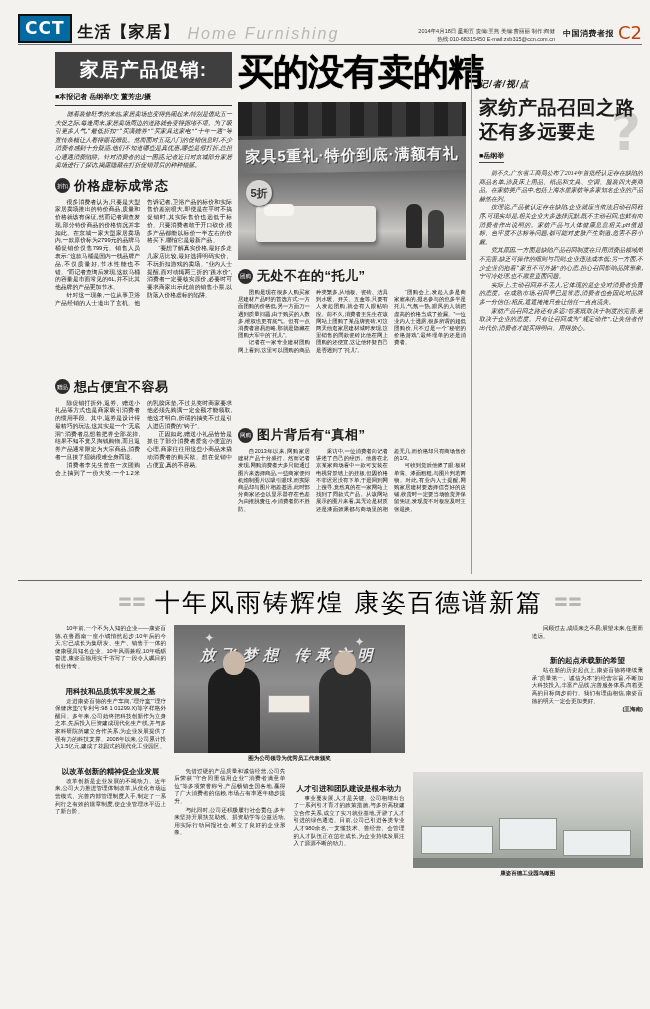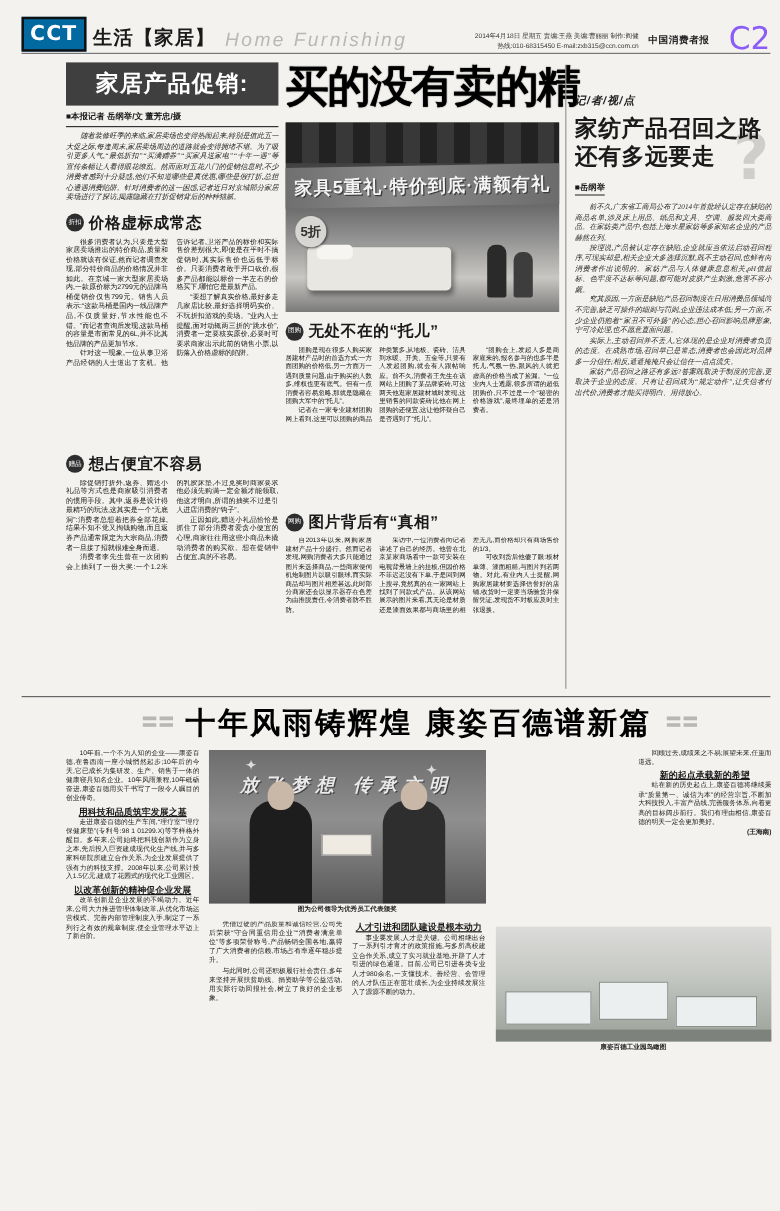--- a/index.html
+++ b/index.html
@@ -7,21 +7,21 @@
   .sheet{width:650px;height:1009px;background:#f3f2ef;position:relative;box-sizing:border-box;}
   
   .hdr{position:absolute;left:0;top:0;width:650px;height:46px;}
   .hdr-inner{position:absolute;left:18px;right:8px;top:14px;display:flex;align-items:flex-end;}
   .logo{background:#0369a1;color:#fff;font-weight:bold;font-size:17px;padding:2px 5px 3px 5px;letter-spacing:1px;font-family:"DejaVu Sans",sans-serif;border:2px solid #111;}
   .sec-cn{font-size:16px;font-weight:bold;margin-left:6px;letter-spacing:1px;}
   .sec-en{font-size:16px;color:#b9b8b5;font-style:italic;margin-left:8px;letter-spacing:2px;white-space:nowrap;}
   .hdr-right{margin-left:auto;display:flex;align-items:flex-end;}
   .hdr-meta{text-align:right;font-size:5.5px;line-height:8px;color:#333;}
   .paper-name{font-size:8px;font-weight:bold;margin:0 4px 0 8px;color:#222;letter-spacing:.5px;align-self:center;}
-  .page-no{font-size:26px;color:#8b5cf6;font-family:"DejaVu Sans",sans-serif;line-height:20px;margin-left:12px;}
+  .page-no{font-size:18px;color:#c2410c;font-family:"DejaVu Sans",sans-serif;line-height:20px;}
   .hdr-rule{position:absolute;left:18px;right:8px;top:44px;border-top:1.5px solid #777;}
   
   .main{position:absolute;left:55px;top:52px;width:588px;height:524px;}
   .col-left{position:absolute;left:0;top:0;width:177px;height:524px;}
   .kicker{background:#3f3f3f;color:#fff;font-weight:bold;font-size:19px;padding:5px 4px;letter-spacing:1px;text-align:center;}
   .byline{font-size:7px;font-weight:bold;border-bottom:1px solid #333;padding:4px 0 3px 0;margin-bottom:4px;}
   .lead{font-family:"Liberation Serif",serif;font-style:italic;font-size:6px;line-height:8.5px;text-align:justify;color:#222;}
   .lead p{margin:0;text-indent:2em;}
   .subhead{display:flex;align-items:center;margin:7px 0 4px 0;}
   .badge{width:15px;height:15px;border-radius:50%;background:#2d2d2d;color:#fff;font-size:5.5px;line-height:6px;display:flex;align-items:center;justify-content:center;text-align:center;margin-right:4px;flex:0 0 15px;}
@@ -48,24 +48,24 @@
   .vp-title-wrap{position:relative;margin-top:5px;}
   .vp-title{font-size:19px;font-weight:900;line-height:24px;letter-spacing:.5px;position:relative;z-index:1;}
   .vp-q{position:absolute;right:2px;top:6px;font-size:52px;font-weight:900;color:#cfcecb;z-index:0;font-family:"DejaVu Sans",sans-serif;}
   .vp-byline{font-size:7px;font-weight:bold;border-bottom:1px solid #444;display:inline-block;margin:7px 0 6px 0;padding-bottom:1px;}
   .vp-body{font-family:"Liberation Serif",serif;font-style:italic;font-size:6px;line-height:8.6px;text-align:justify;color:#2a2a2a;}
   
   .hdiv{position:absolute;left:18px;right:8px;top:580px;border-top:1.5px solid #666;}
   .feature{position:absolute;left:55px;top:586px;width:588px;height:418px;}
   .f-head{display:flex;align-items:center;justify-content:center;margin-bottom:6px;}
   .f-orn{color:#b9b7b3;font-size:16px;margin:0 10px;letter-spacing:-2px;}
-  .f-title{font-family:"DejaVu Serif","Liberation Serif",serif;font-weight:700;font-size:25px;letter-spacing:2px;white-space:nowrap;color:#000;}
+  .f-title{font-family:"DejaVu Serif","Liberation Serif",serif;font-weight:400;font-size:25px;letter-spacing:2px;white-space:nowrap;color:#000;}
   .f-grid{display:grid;grid-template-columns:repeat(5,1fr);grid-auto-rows:min-content;gap:4px 8px;height:378px;overflow:hidden;font-size:5.6px;line-height:7.6px;text-align:justify;}
   .f-grid p{margin:0 0 1px 0;text-indent:2em;}
-  .f-sub{font-weight:bold;font-size:7.5px;text-align:center;text-indent:0!important;margin:0 0 2px 0!important;line-height:9px;text-decoration:underline;}
+  .f-sub{font-weight:bold;font-size:7.5px;text-align:center;text-indent:0!important;margin:16px 0 2px 0!important;line-height:9px;}
   .fcell{overflow:hidden;}
   .cA{grid-column:1;grid-row:1/4;}
   .cB{grid-column:2/4;grid-row:1;}
   .cC{grid-column:2;grid-row:2/4;}
   .cD{grid-column:3;grid-row:2/4;}
   .cE{grid-column:4;grid-row:1/3;}
   .cF{grid-column:5;grid-row:1/3;}
   .cG{grid-column:4/6;grid-row:3;}
   .fphoto1{width:100%;height:128px;position:relative;overflow:hidden;background:linear-gradient(180deg,#6d6d6d,#8f8f8f 45%,#5a5a5a);}
   .fphoto1 .bannerline{position:absolute;left:0;right:0;top:26px;text-align:center;color:#e9e9e9;font-weight:900;font-size:15px;letter-spacing:6px;text-shadow:1px 1px 0 #444;font-style:italic;}

